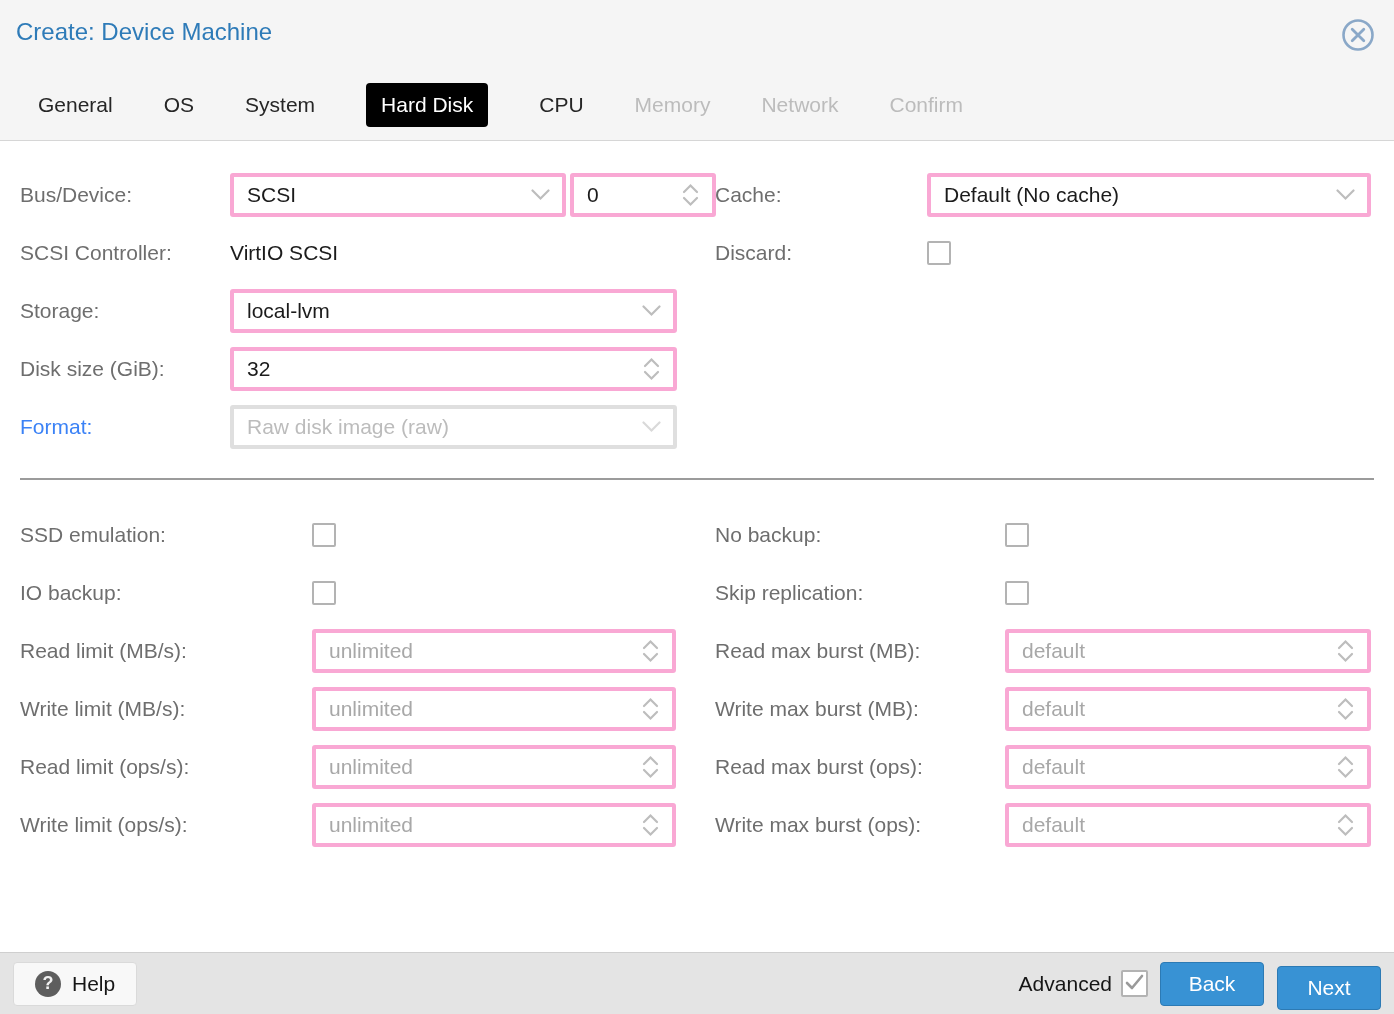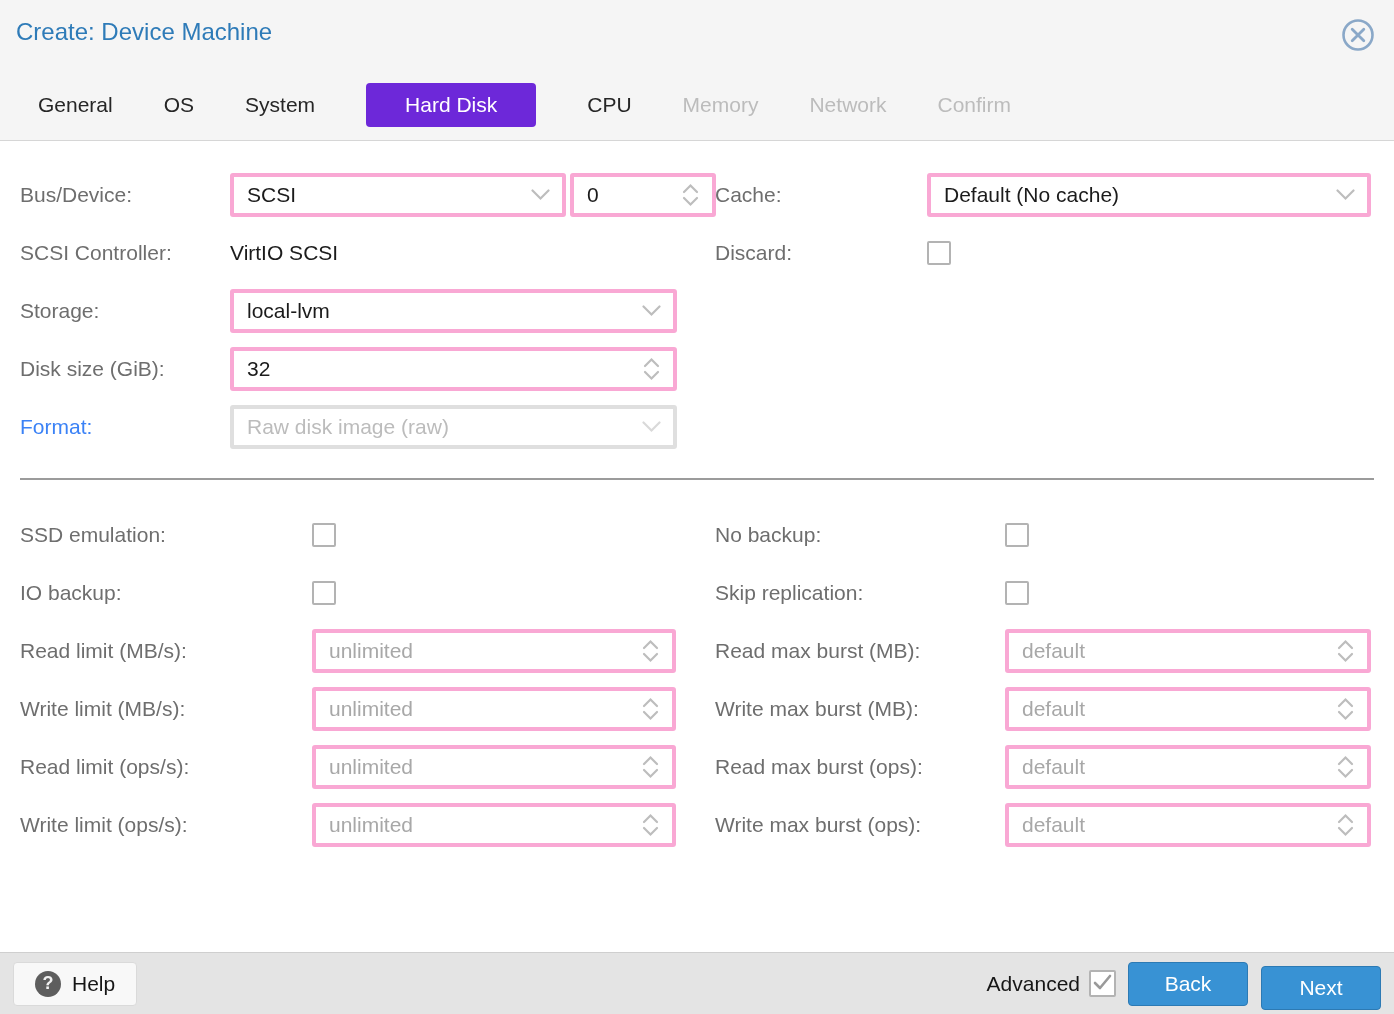--- a/index.html
+++ b/index.html
@@ -9,21 +9,21 @@
     -webkit-font-smoothing:antialiased;
   }
   .dialog { width:1394px; height:1014px; display:flex; flex-direction:column; background:#fff; }
 
   
   .header { position:relative; height:141px; background:#f5f5f5; border-bottom:1px solid #d6d6d6; box-sizing:border-box; flex:none; }
   .title { position:absolute; left:16px; top:18px; font-size:24px; color:#2e7bb8; }
   .close-btn { position:absolute; right:18px; top:17px; width:36px; height:36px; cursor:pointer; background:none; border:none; padding:0; }
   .tabs { position:absolute; left:38px; bottom:13px; display:flex; align-items:center; gap:51px; }
   .tab { font-size:21px; color:#262626; padding:10px 0; cursor:pointer; white-space:nowrap; }
-  .tab.active { background:#6d28d9; color:#ffffff; border-radius:4px; padding:10px 39px; }
+  .tab.active { background:#000000; color:#ffffff; border-radius:4px; padding:10px 15px; }
   .tab.disabled { color:#bcbcbc; }
 
   
   .content { flex:1; background:#fff; padding:25px 20px 0 20px; box-sizing:border-box; }
   .row { display:flex; align-items:center; min-height:58px; }
   .lbl { font-size:21px; color:#6e6e6e; box-sizing:border-box; padding-right:10px; }
   .s1-l1 { width:210px; } .s1-f1 { width:447px; }
   .colgap1 { width:38px; } .s1-l2 { width:212px; } .s1-f2 { width:444px; }
   .s2-l1 { width:292px; } .s2-f1 { width:364px; }
   .colgap2 { width:39px; } .s2-l2 { width:290px; } .s2-f2 { width:366px; }
@@ -54,21 +54,21 @@
   .help-btn { display:flex; align-items:center; gap:11px; height:44px; padding:0 21px;
               background:#f8f8f8; border:1px solid #dadada; border-radius:4px;
               font-size:21px; color:#161616; cursor:pointer; font-family:inherit; }
   .help-icon { width:26px; height:26px; border-radius:50%; background:#5e5e5e; color:#f2f2f2;
                font-size:18px; font-weight:bold; display:flex; align-items:center; justify-content:center; }
   .footer-right { margin-left:auto; display:flex; align-items:center; }
   .advanced-label { font-size:21px; color:#161616; margin-right:9px; }
   .advanced-checkbox { width:27px; height:27px; border:2px solid #b3b3b3; border-radius:2px; background:#fff;
                        box-sizing:border-box; display:flex; align-items:center; justify-content:center;
                        cursor:pointer; margin-right:12px; }
-  .btn-blue { width:120px; height:44px; background:#3892d4; border:1px solid #2c7ab4; border-radius:4px;
+  .btn-blue { width:104px; height:44px; background:#3892d4; border:1px solid #2c7ab4; border-radius:4px;
               color:#fff; font-size:21px; display:flex; align-items:center; justify-content:center;
               cursor:pointer; font-family:inherit; }
   .btn-blue + .btn-blue { margin-left:13px;margin-top:9px; }
 </style>
 </head>
 <body>
 
 <div class="dialog">
 
   <div class="header">

